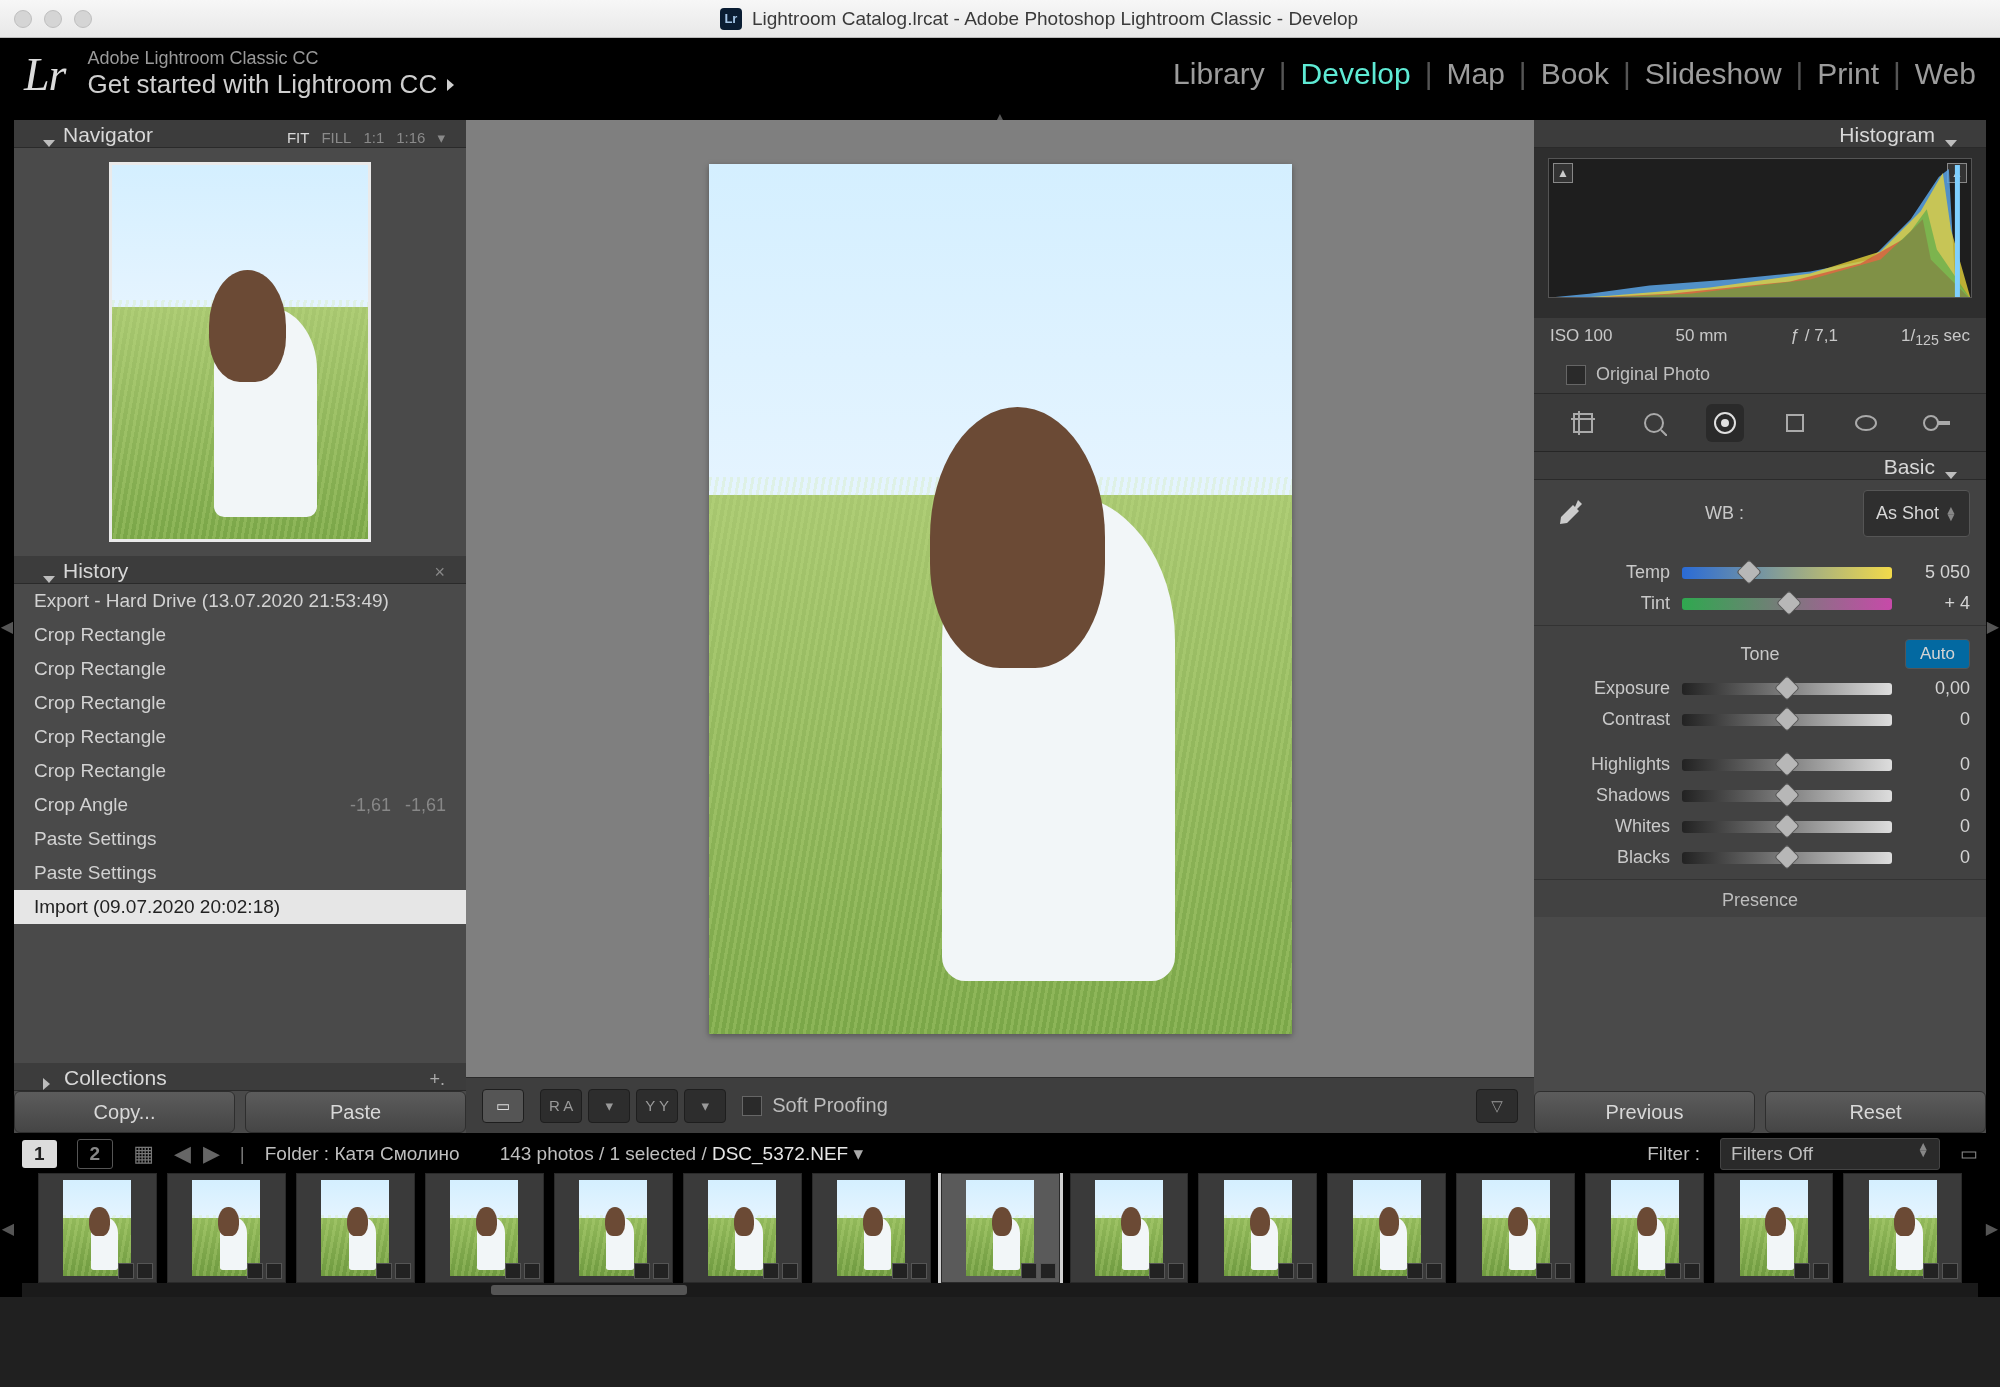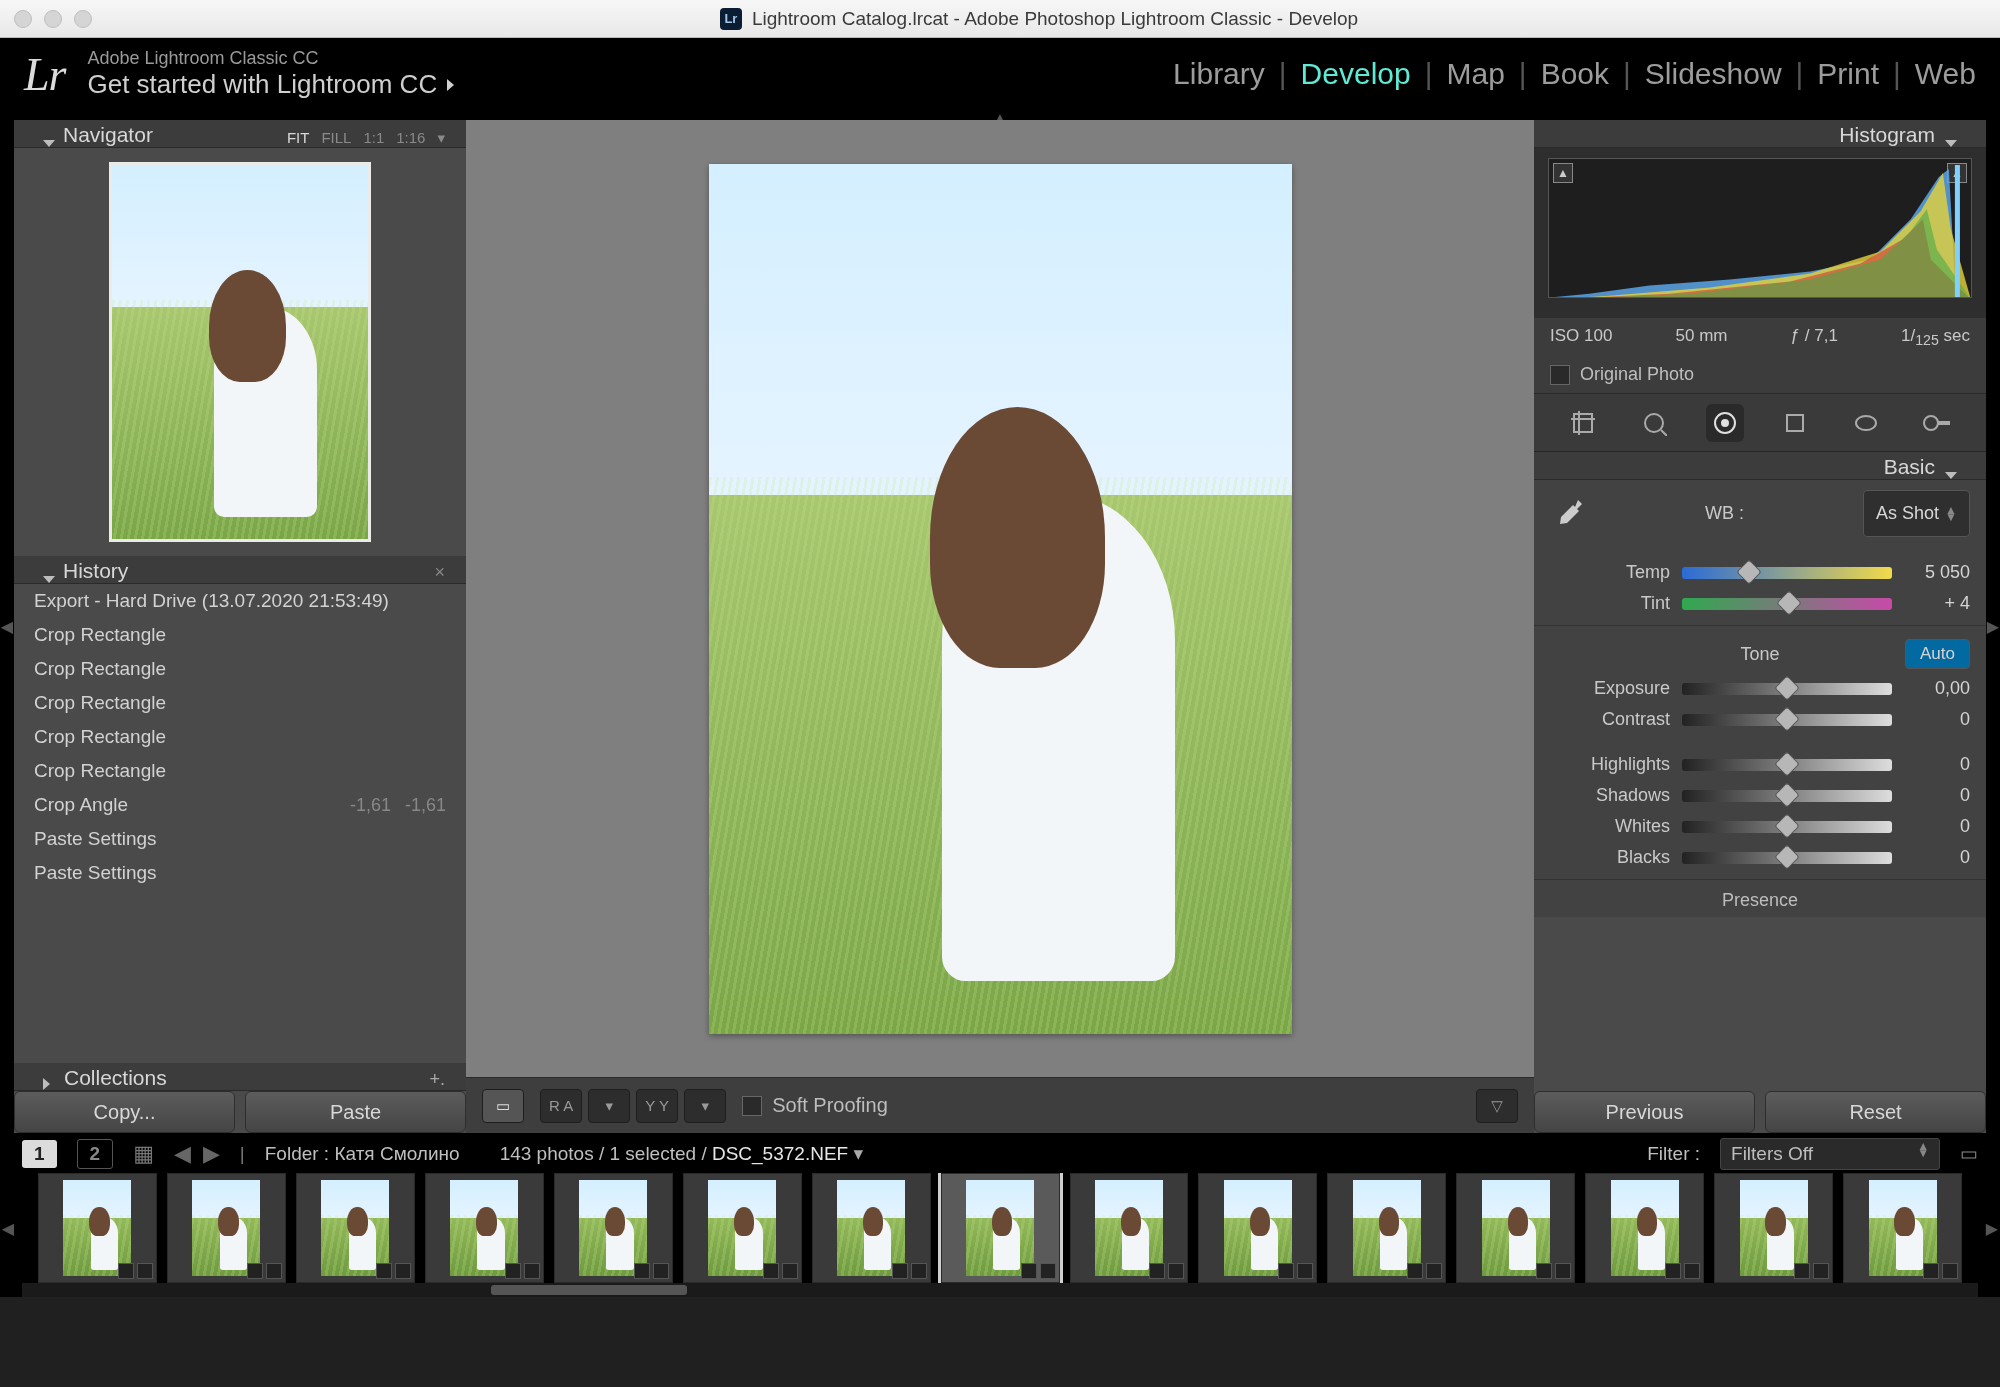--- a/index.html
+++ b/index.html
@@ -69,21 +69,21 @@
 .checkbox { width: 20px; height: 20px; border: 1px solid #666; background: #2a2a2a; }
 .develop-toolbar .spacer { flex: 1; }
 
 
 .histo-area { height: 170px; background: #2e2e2e; padding: 10px 14px 6px; }
 .histo-box { height: 140px; border: 1px solid #555; position: relative; background: #1e1e1e; overflow: hidden; }
 .histo-svg { position: absolute; inset: 0; }
 .clip-ind { position: absolute; top: 4px; width: 20px; height: 20px; border: 1px solid #888; background: #333; color: #ccc; font-size: 12px; display: flex; align-items: center; justify-content: center; }
 .clip-ind.l { left: 4px; } .clip-ind.r { right: 4px; }
 .histo-meta { display: flex; justify-content: space-between; padding: 8px 16px; font-size: 17px; color: #c8c8c8; background: #3c3c3c; }
-.orig-photo-row { display: flex; align-items: center; gap: 10px; padding: 8px 16px; background: #3c3c3c; border-bottom: 1px solid #2a2a2a; font-size: 18px; color: #bfbfbf; }
+.orig-photo-row { display: flex; align-items: center; gap: 10px; padding: 8px 32px; background: #3c3c3c; border-bottom: 1px solid #2a2a2a; font-size: 18px; color: #bfbfbf; }
 
 
 .tool-strip { height: 58px; background: #3a3a3a; border-bottom: 1px solid #262626; display: flex; align-items: center; justify-content: space-around; padding: 0 14px; }
 .tool-strip .ts { width: 38px; height: 38px; display: flex; align-items: center; justify-content: center; color: #a8a8a8; border-radius: 6px; }
 .tool-strip .ts.sel { background: #2a2a2a; color: #e6e6e6; }
 
 
 .basic { background: #424242; font-size: 18px; }
 .basic .treatment { display: flex; align-items: center; padding: 10px 16px; border-bottom: 1px solid #333; color: #bdbdbd; }
 .basic .treatment .opts { margin-left: auto; display: flex; gap: 20px; }
@@ -223,20 +223,23 @@
             <span>-1,61</span>
             <span>-1,61</span>
           </span>
         </div>
         <div class="hist-item">
           <span>Paste Settings</span>
         </div>
         <div class="hist-item">
           <span>Paste Settings</span>
         </div>
+        <div class="hist-item sel">
+          <span>Import (09.07.2020 20:02:18)</span>
+        </div>
       </div>
 
     <div class="phdr">
       <span class="tri caret right" style="border-left-color:#bdbdbd"></span>
       <span style="margin-left:6px">Collections</span>
       <span class="plus">+.</span>
     </div>
 
     <div class="btn-row">
       <button>Copy...</button>

